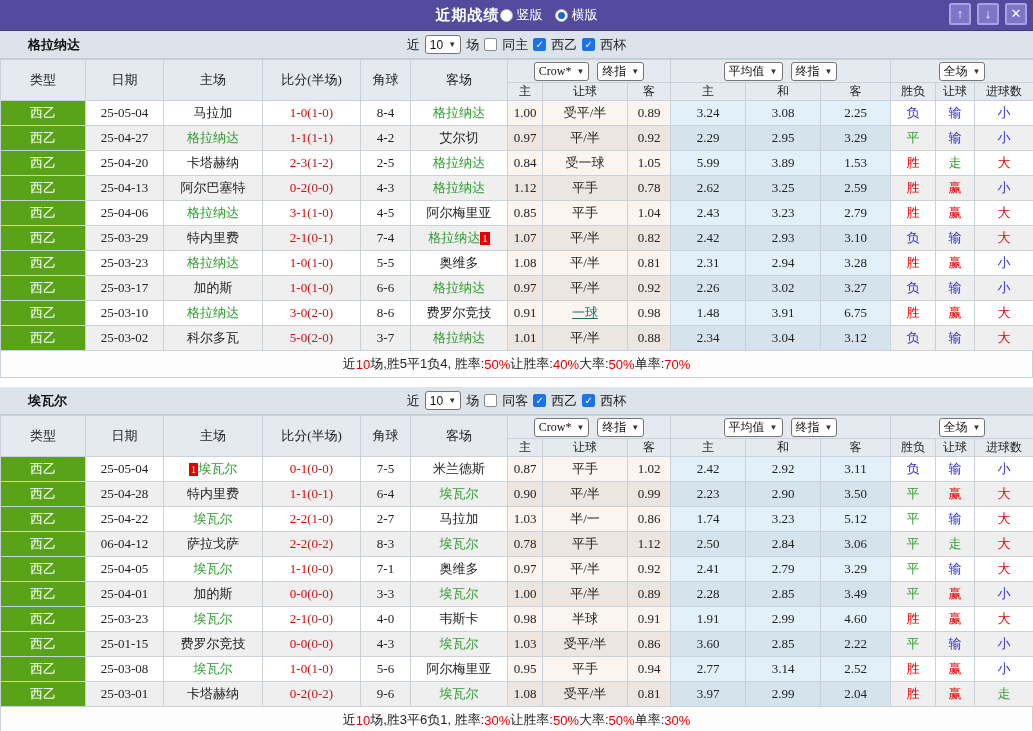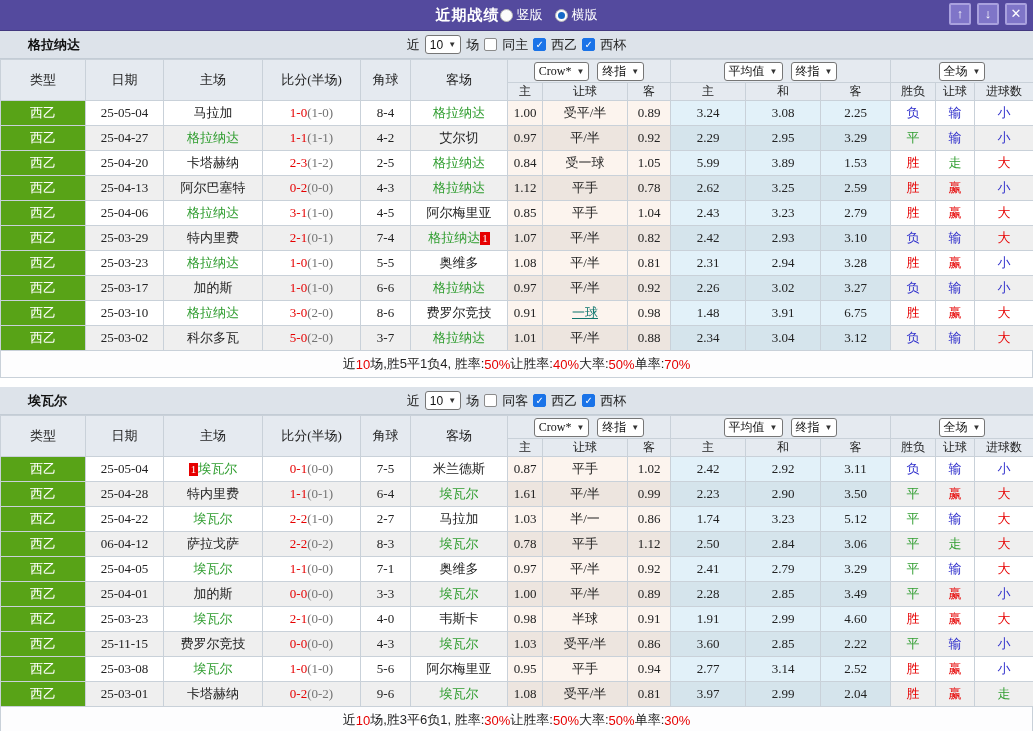--- a/index.html
+++ b/index.html
@@ -53,21 +53,21 @@
   thead tr.hrow1 th{height:22px;}
   thead tr.hrow2 th{height:16px;font-size:12px;}
   .grp{display:flex;justify-content:center;align-items:center;gap:8px;}
   tbody td{height:24px;font-size:13px;}
   tbody tr:nth-child(even){background:#efefef;}
   tbody tr:nth-child(odd){background:#ffffff;}
   td.col-type{background:#58a317;color:#fff;}
   td.odds-tint{background-color:rgba(228,148,92,0.10);}
   td.avg-tint{background-color:rgba(122,189,226,0.22);}
   .score-ft{color:#e60000;text-align:right;}
-  .score-ht{color:#737373;}
+  .score-ht{color:#b91c1c;}
   .team-self{color:#2f9d2f;}
   .badge{background:#e60000;color:#fff;font-size:11px;padding:0 2px;line-height:13px;display:inline-block;}
   td.hcp-red{color:#0f766e;text-decoration:underline;}
   .res-r{color:#e60000;}
   .res-g{color:#2f9d2f;}
   .res-b{color:#3030cc;}
   
   .summary{
     height:26px;display:flex;align-items:center;justify-content:center;
     font-size:13px;color:#222;background:#fdfdfe;
@@ -470,21 +470,21 @@
         <td class="res-b">输</td>
         <td class="res-b">小</td>
       </tr>
       <tr>
         <td class="col-type">西乙</td>
         <td>25-04-28</td>
         <td><span class="">特内里费</span></td>
         <td><span class="score-ft">1-1</span><span class="score-ht">(0-1)</span></td>
         <td>6-4</td>
         <td><span class="team-self">埃瓦尔</span></td>
-        <td class="odds-tint">1.61</td>
+        <td class="odds-tint">0.90</td>
         <td class="odds-tint">平/半</td>
         <td class="odds-tint">0.99</td>
         <td class="avg-tint">2.23</td>
         <td class="avg-tint">2.90</td>
         <td class="avg-tint">3.50</td>
         <td class="res-g">平</td>
         <td class="res-r">赢</td>
         <td class="res-r">大</td>
       </tr>
       <tr>
@@ -567,21 +567,21 @@
         <td class="odds-tint">0.91</td>
         <td class="avg-tint">1.91</td>
         <td class="avg-tint">2.99</td>
         <td class="avg-tint">4.60</td>
         <td class="res-r">胜</td>
         <td class="res-r">赢</td>
         <td class="res-r">大</td>
       </tr>
       <tr>
         <td class="col-type">西乙</td>
-        <td>25-11-15</td>
+        <td>25-01-15</td>
         <td><span class="">费罗尔竞技</span></td>
         <td><span class="score-ft">0-0</span><span class="score-ht">(0-0)</span></td>
         <td>4-3</td>
         <td><span class="team-self">埃瓦尔</span></td>
         <td class="odds-tint">1.03</td>
         <td class="odds-tint">受平/半</td>
         <td class="odds-tint">0.86</td>
         <td class="avg-tint">3.60</td>
         <td class="avg-tint">2.85</td>
         <td class="avg-tint">2.22</td>

